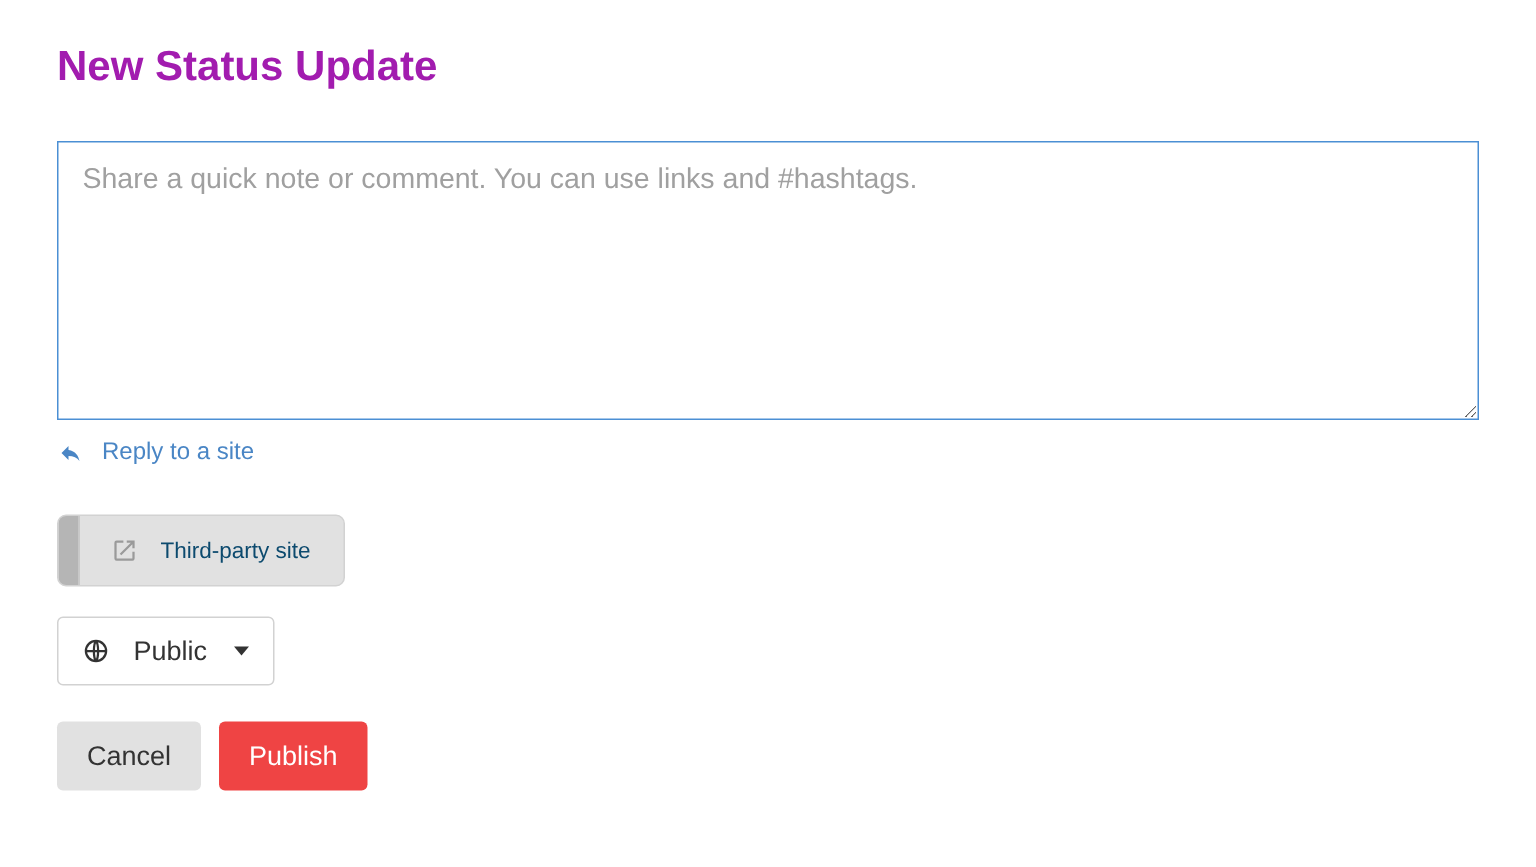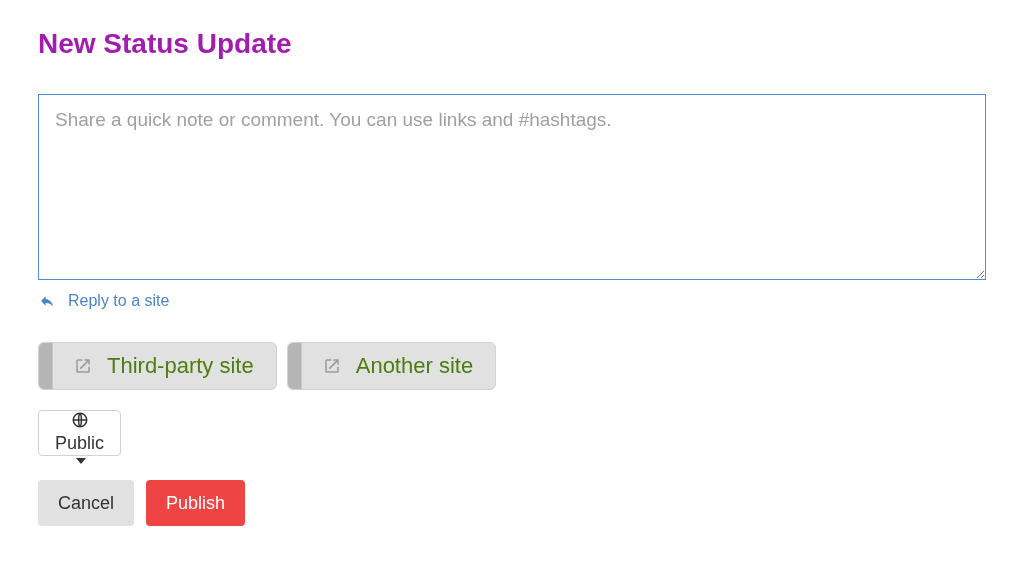--- a/index.html
+++ b/index.html
@@ -61,22 +61,22 @@
     }
     .share-btn {
       display: inline-flex;
       align-items: center;
       background: #e1e1e1;
       border: 1px solid #d2d2d2;
       border-radius: 6px;
       height: 48px;
       overflow: hidden;
       cursor: pointer;
-      color: #4d7c0f;
-      font-size: 22px;
+      color: #0c4a6e;
+      font-size: 15px;
     }
     .share-btn .handle {
       width: 14px;
       height: 100%;
       background: #b5b5b5;
       border-right: 1px solid #c8c8c8;
     }
     .share-btn .content {
       padding: 0 22px 0 20px;
       display: inline-flex;
@@ -90,30 +90,29 @@
       align-items: center;
       justify-content: center;
       color: #9a9a9a;
     }
     .visibility-row {
       margin-top: 20px;
     }
     .visibility-btn {
       display: inline-flex;
       align-items: center;
-      gap: 4px;
+      gap: 16px;
       border: 1px solid #d2d2d2;
       background: #fff;
       border-radius: 4px;
       height: 46px;
       padding: 0 16px;
       font-size: 18px;
       color: #333;
       cursor: pointer;
-      flex-direction: column;
     }
     .globe-icon {
       width: 18px;
       height: 18px;
       display: inline-flex;
       align-items: center;
       justify-content: center;
     }
     .caret-down {
       width: 0;
@@ -171,31 +170,20 @@
     <div class="handle"></div>
     <div class="content">
       <span class="share-icon">
         <svg viewBox="0 0 24 24" width="18" height="18" fill="currentColor">
           <path d="M14 3v2h3.59L7.76 14.83l1.41 1.41L19 6.41V10h2V3h-7zM19 19H5V5h6V3H5a2 2 0 0 0-2 2v14a2 2 0 0 0 2 2h14a2 2 0 0 0 2-2v-6h-2v6z"></path>
         </svg>
       </span>
       <span>Third-party site</span>
     </div>
   </div>
-  <div class="share-btn">
-    <div class="handle"></div>
-    <div class="content">
-      <span class="share-icon">
-        <svg viewBox="0 0 24 24" width="18" height="18" fill="currentColor">
-          <path d="M14 3v2h3.59L7.76 14.83l1.41 1.41L19 6.41V10h2V3h-7zM19 19H5V5h6V3H5a2 2 0 0 0-2 2v14a2 2 0 0 0 2 2h14a2 2 0 0 0 2-2v-6h-2v6z"></path>
-        </svg>
-      </span>
-      <span>Another site</span>
-    </div>
-  </div>
 </div>
 
 <div class="visibility-row">
   <button class="visibility-btn">
     <span class="globe-icon">
       <svg viewBox="0 0 24 24" width="18" height="18" fill="none" stroke="currentColor" stroke-width="2">
         <circle cx="12" cy="12" r="9"></circle>
         <path d="M3 12h18M12 3c2.5 3 2.5 15 0 18M12 3c-2.5 3-2.5 15 0 18"></path>
       </svg>
     </span>

